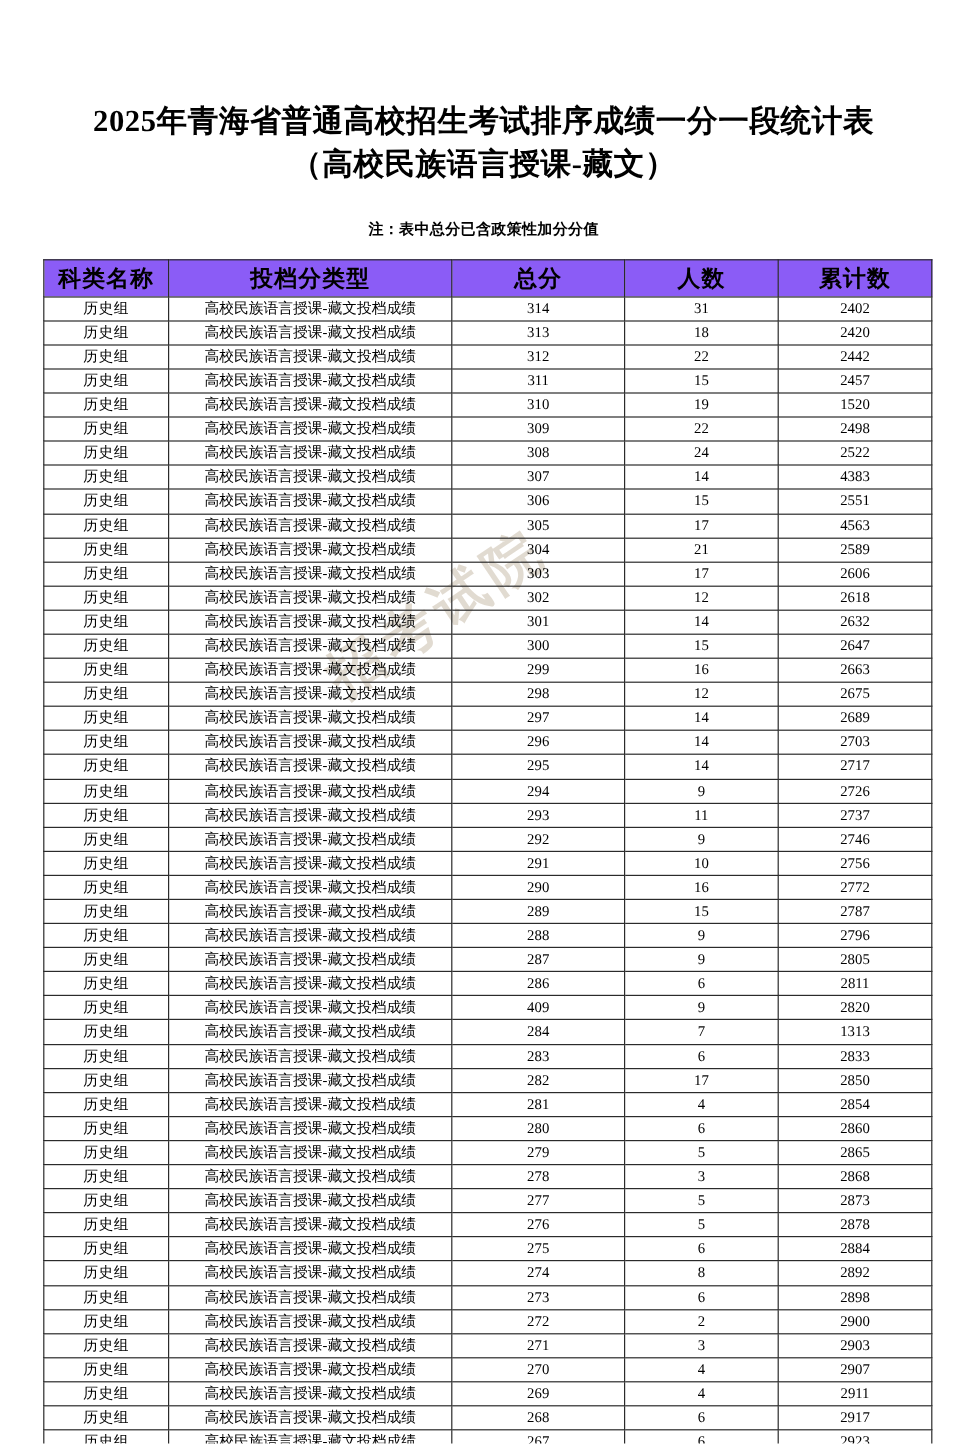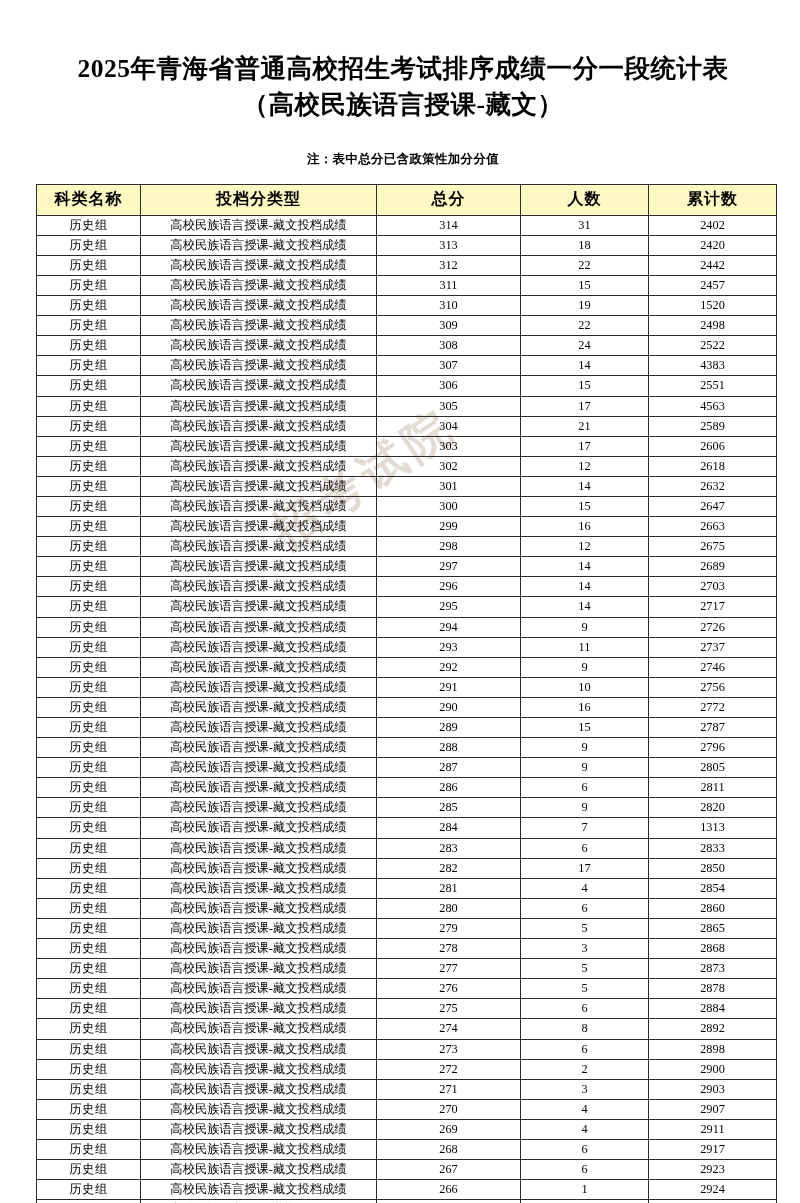--- a/index.html
+++ b/index.html
@@ -14,20 +14,21 @@
     color: #000000;
     position: relative;
     overflow: hidden;
   }
   .page {
     width: 800px;
     height: 1051px;
     box-sizing: border-box;
     padding: 44px 30px 0 36px;
     position: relative;
+    margin-top: 32px;
   }
   .title-block {
     text-align: center;
     margin-top: 8px;
   }
   .title-line1 {
     font-size: 25.5px;
     font-weight: bold;
     letter-spacing: 0.5px;
     line-height: 1.35;
@@ -66,24 +67,24 @@
   table.score-table th,
   table.score-table td {
     border: 1px solid #2b2b2b;
     text-align: center;
     vertical-align: middle;
     padding: 0;
     background: transparent;
   }
   table.score-table thead th {
     height: 30px;
-    font-size: 16px;
+    font-size: 19px;
     font-weight: bold;
     letter-spacing: 1px;
-    background: #fef9c3;
+    background: #8b5cf6;
   }
   table.score-table tbody td {
     height: 19.1px;
     line-height: 19.1px;
     font-size: 12.3px;
     white-space: nowrap;
   }
   td.cat {
     font-size: 12.5px;
     letter-spacing: 0.5px;
@@ -354,21 +355,21 @@
         <tr>
           <td class="cat">历史组</td>
           <td class="subtype">高校民族语言授课-藏文投档成绩</td>
           <td class="num">286</td>
           <td class="num">6</td>
           <td class="num">2811</td>
         </tr>
         <tr>
           <td class="cat">历史组</td>
           <td class="subtype">高校民族语言授课-藏文投档成绩</td>
-          <td class="num">285</td>
+          <td class="num">409</td>
           <td class="num">9</td>
           <td class="num">2820</td>
         </tr>
         <tr>
           <td class="cat">历史组</td>
           <td class="subtype">高校民族语言授课-藏文投档成绩</td>
           <td class="num">284</td>
           <td class="num">7</td>
           <td class="num">1313</td>
         </tr>

